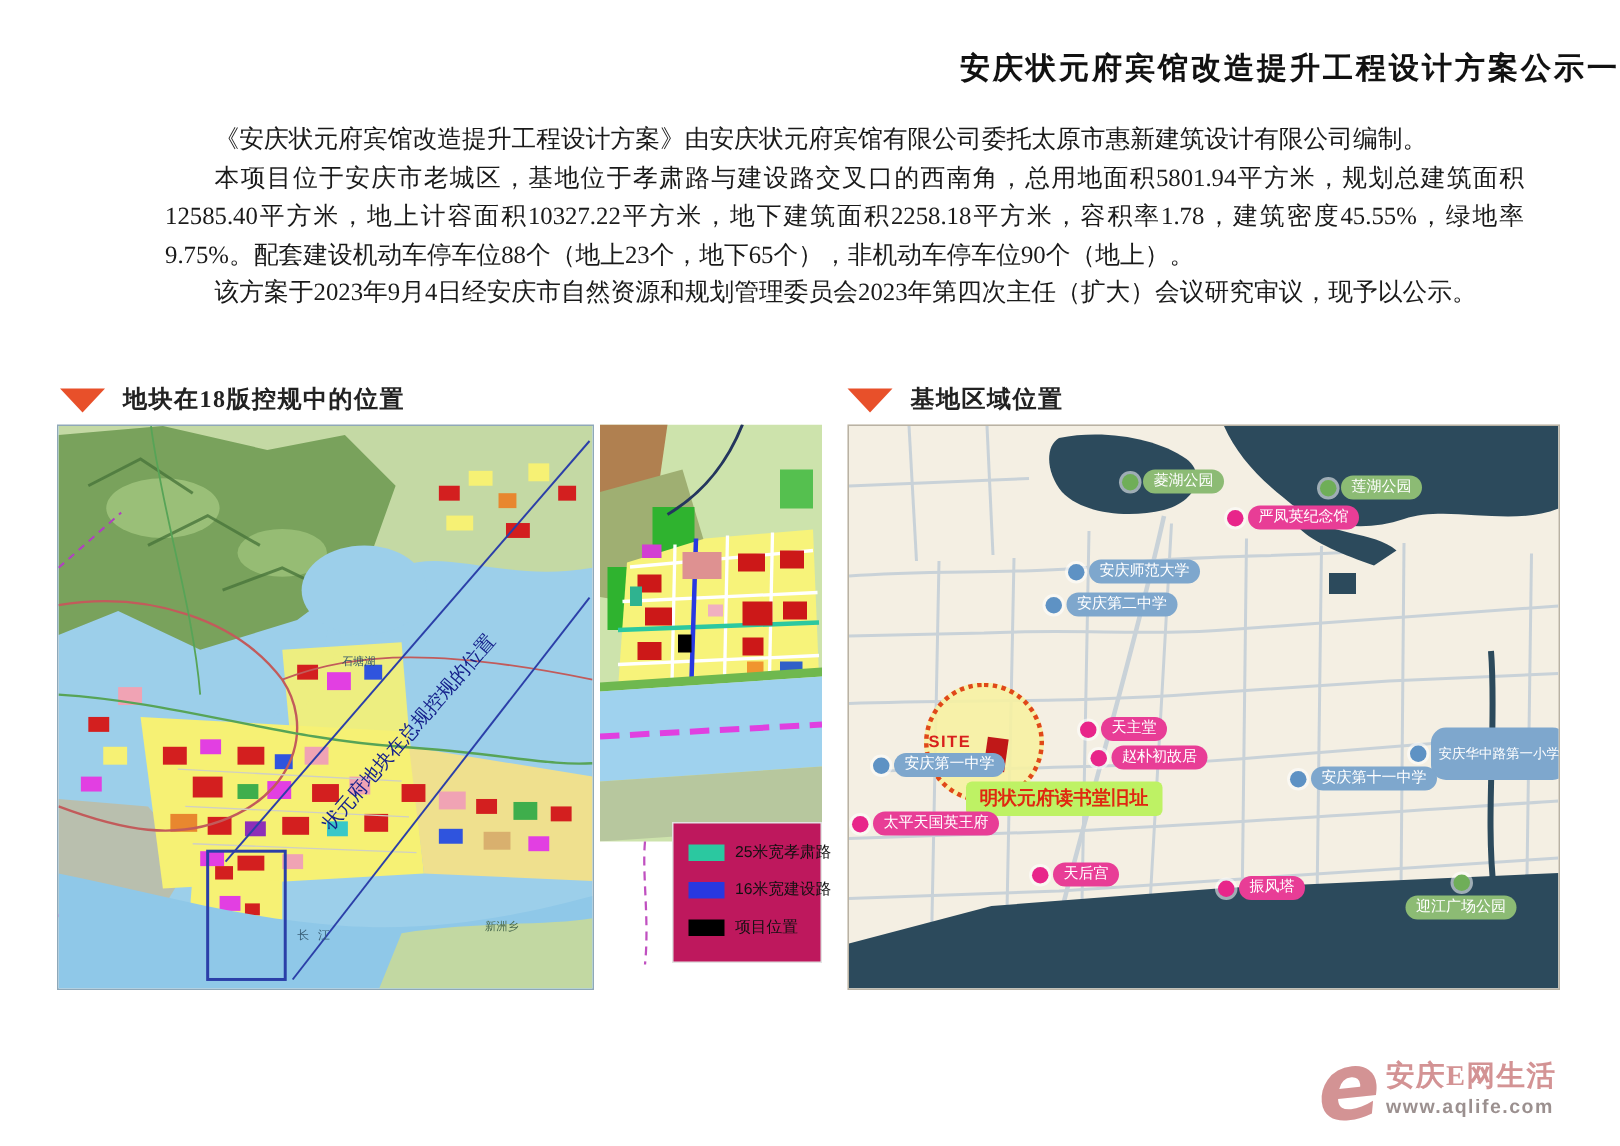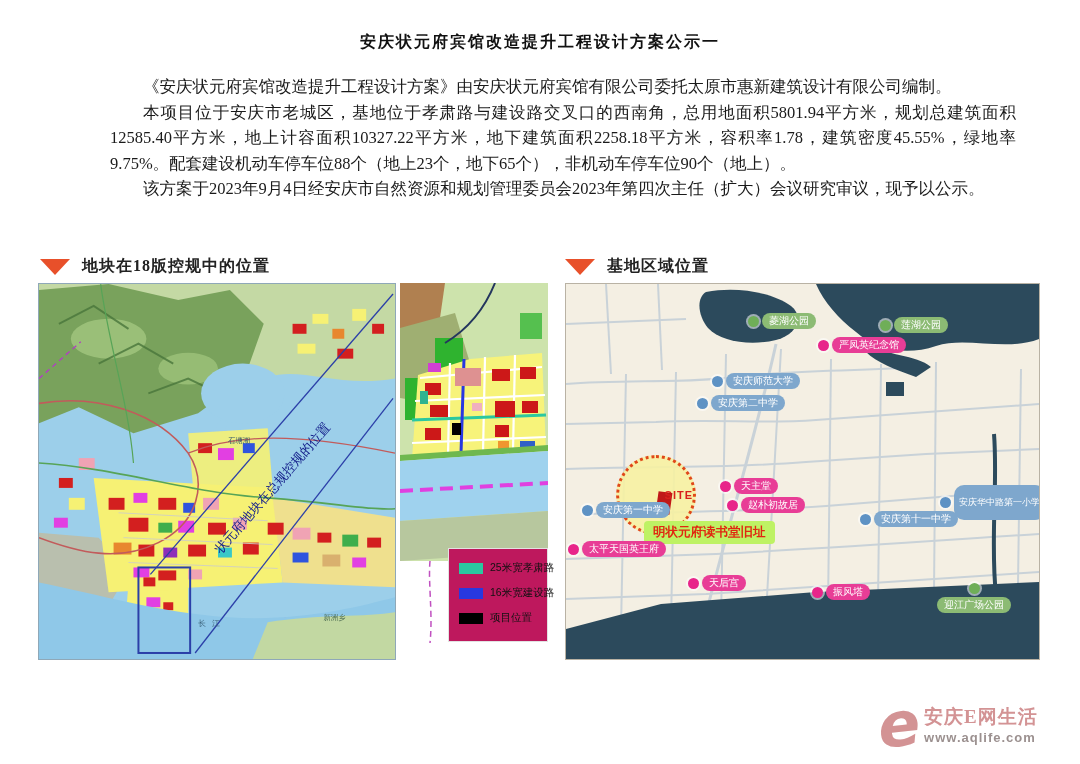--- a/index.html
+++ b/index.html
@@ -3,21 +3,21 @@
 <meta charset="utf-8">
 <style>
   * { margin:0; padding:0; box-sizing:border-box; }
   html,body { background:#ffffff; }
   #screen {
     position:relative; width:1080px; height:764px; background:#ffffff;
     font-family:"Liberation Serif","DejaVu Serif",serif; color:#1a1a1a; overflow:hidden;
   }
   
   .doc-title {
-    padding-top:32px; text-align:center; font-size:16px; font-weight:700;
+    padding-top:32px; text-align:right; font-size:20px; font-weight:700;
     letter-spacing:2px; color:#111;
   }
   .intro { width:952px; margin:21px auto 0; font-size:16.5px; line-height:25.5px; text-align:justify; }
   .intro p { text-indent:2em;margin-left:46px; }
   
   .section-header { position:absolute; display:flex; align-items:center; }
   .tri {
     width:0; height:0; border-left:15px solid transparent; border-right:15px solid transparent;
     border-top:16px solid #E8502A; margin-right:12px;
   }
@@ -46,21 +46,21 @@
   .mlabel.small .pill { font-size:9px; padding:13px 5px; }
   .park .dot     { background:#6FAE58; } .park .pill     { background:#8CBB74; }
   .school .dot   { background:#5E92C4; } .school .pill   { background:#7EA7CD; }
   .heritage .dot { background:#E8258A; } .heritage .pill { background:#E83D96; }
   .note-badge {
     position:absolute; background:#bef264; color:#E02810; font-weight:700; font-size:12.5px;
     padding:3px 9px; border-radius:4px; font-family:"Liberation Sans","DejaVu Sans",sans-serif; white-space:nowrap;
   }
   .site-circle {
     position:absolute; left:50px; top:171px; width:80px; height:80px; border:3px dotted #E04818;
-    border-radius:50%; background:rgba(247,241,160,.88); display:flex; align-items:center; justify-content:flex-end;
+    border-radius:50%; background:rgba(247,241,160,.88); display:flex; align-items:center; justify-content:flex-start;
   }
   .site-footprint { position:absolute; left:38px; top:34px; width:14px; height:22px; background:#C01818; transform:rotate(8deg); }
   .site-text { position:relative; color:#D8201C; font-weight:700; font-size:11px; font-family:"Liberation Sans","DejaVu Sans",sans-serif; letter-spacing:1px; }
   
   .watermark { position:absolute; left:878px; top:700px; width:196px; display:flex; align-items:center; opacity:.92; }
   .wm-e {
     font-family:"DejaVu Sans","Liberation Sans",sans-serif; font-size:62px; font-weight:700; font-style:italic;
     color:#D08A8C; line-height:.8; transform:rotate(-6deg); margin-right:4px;
   }
   .wm-text { display:flex; flex-direction:column; }

